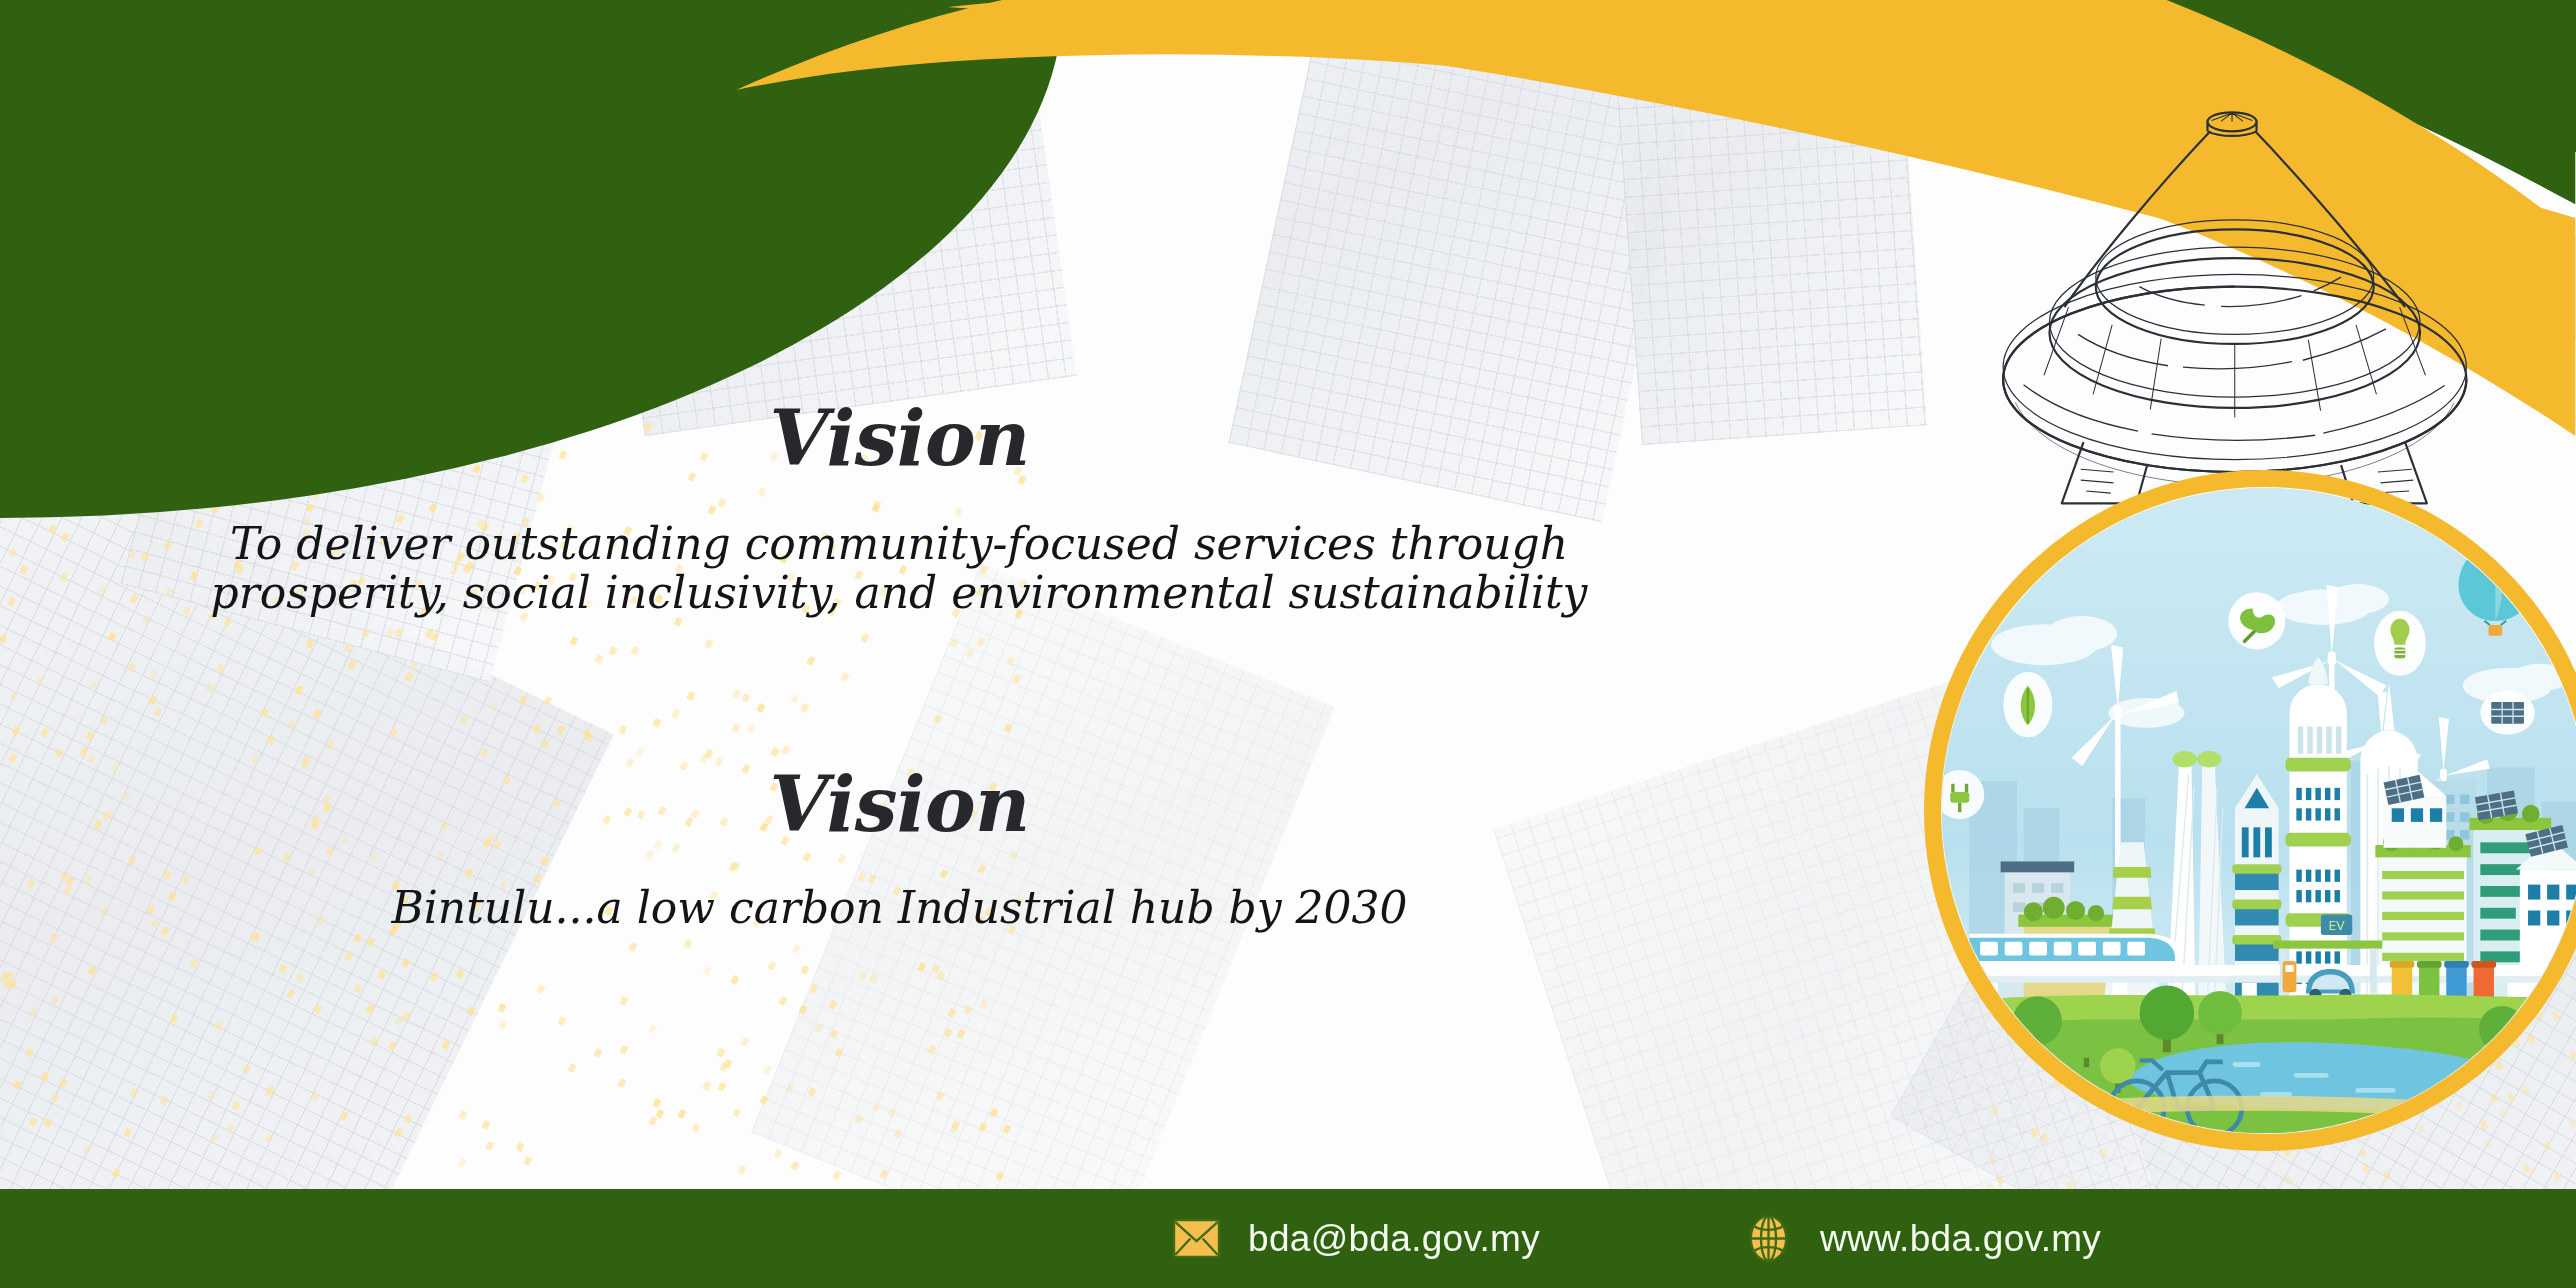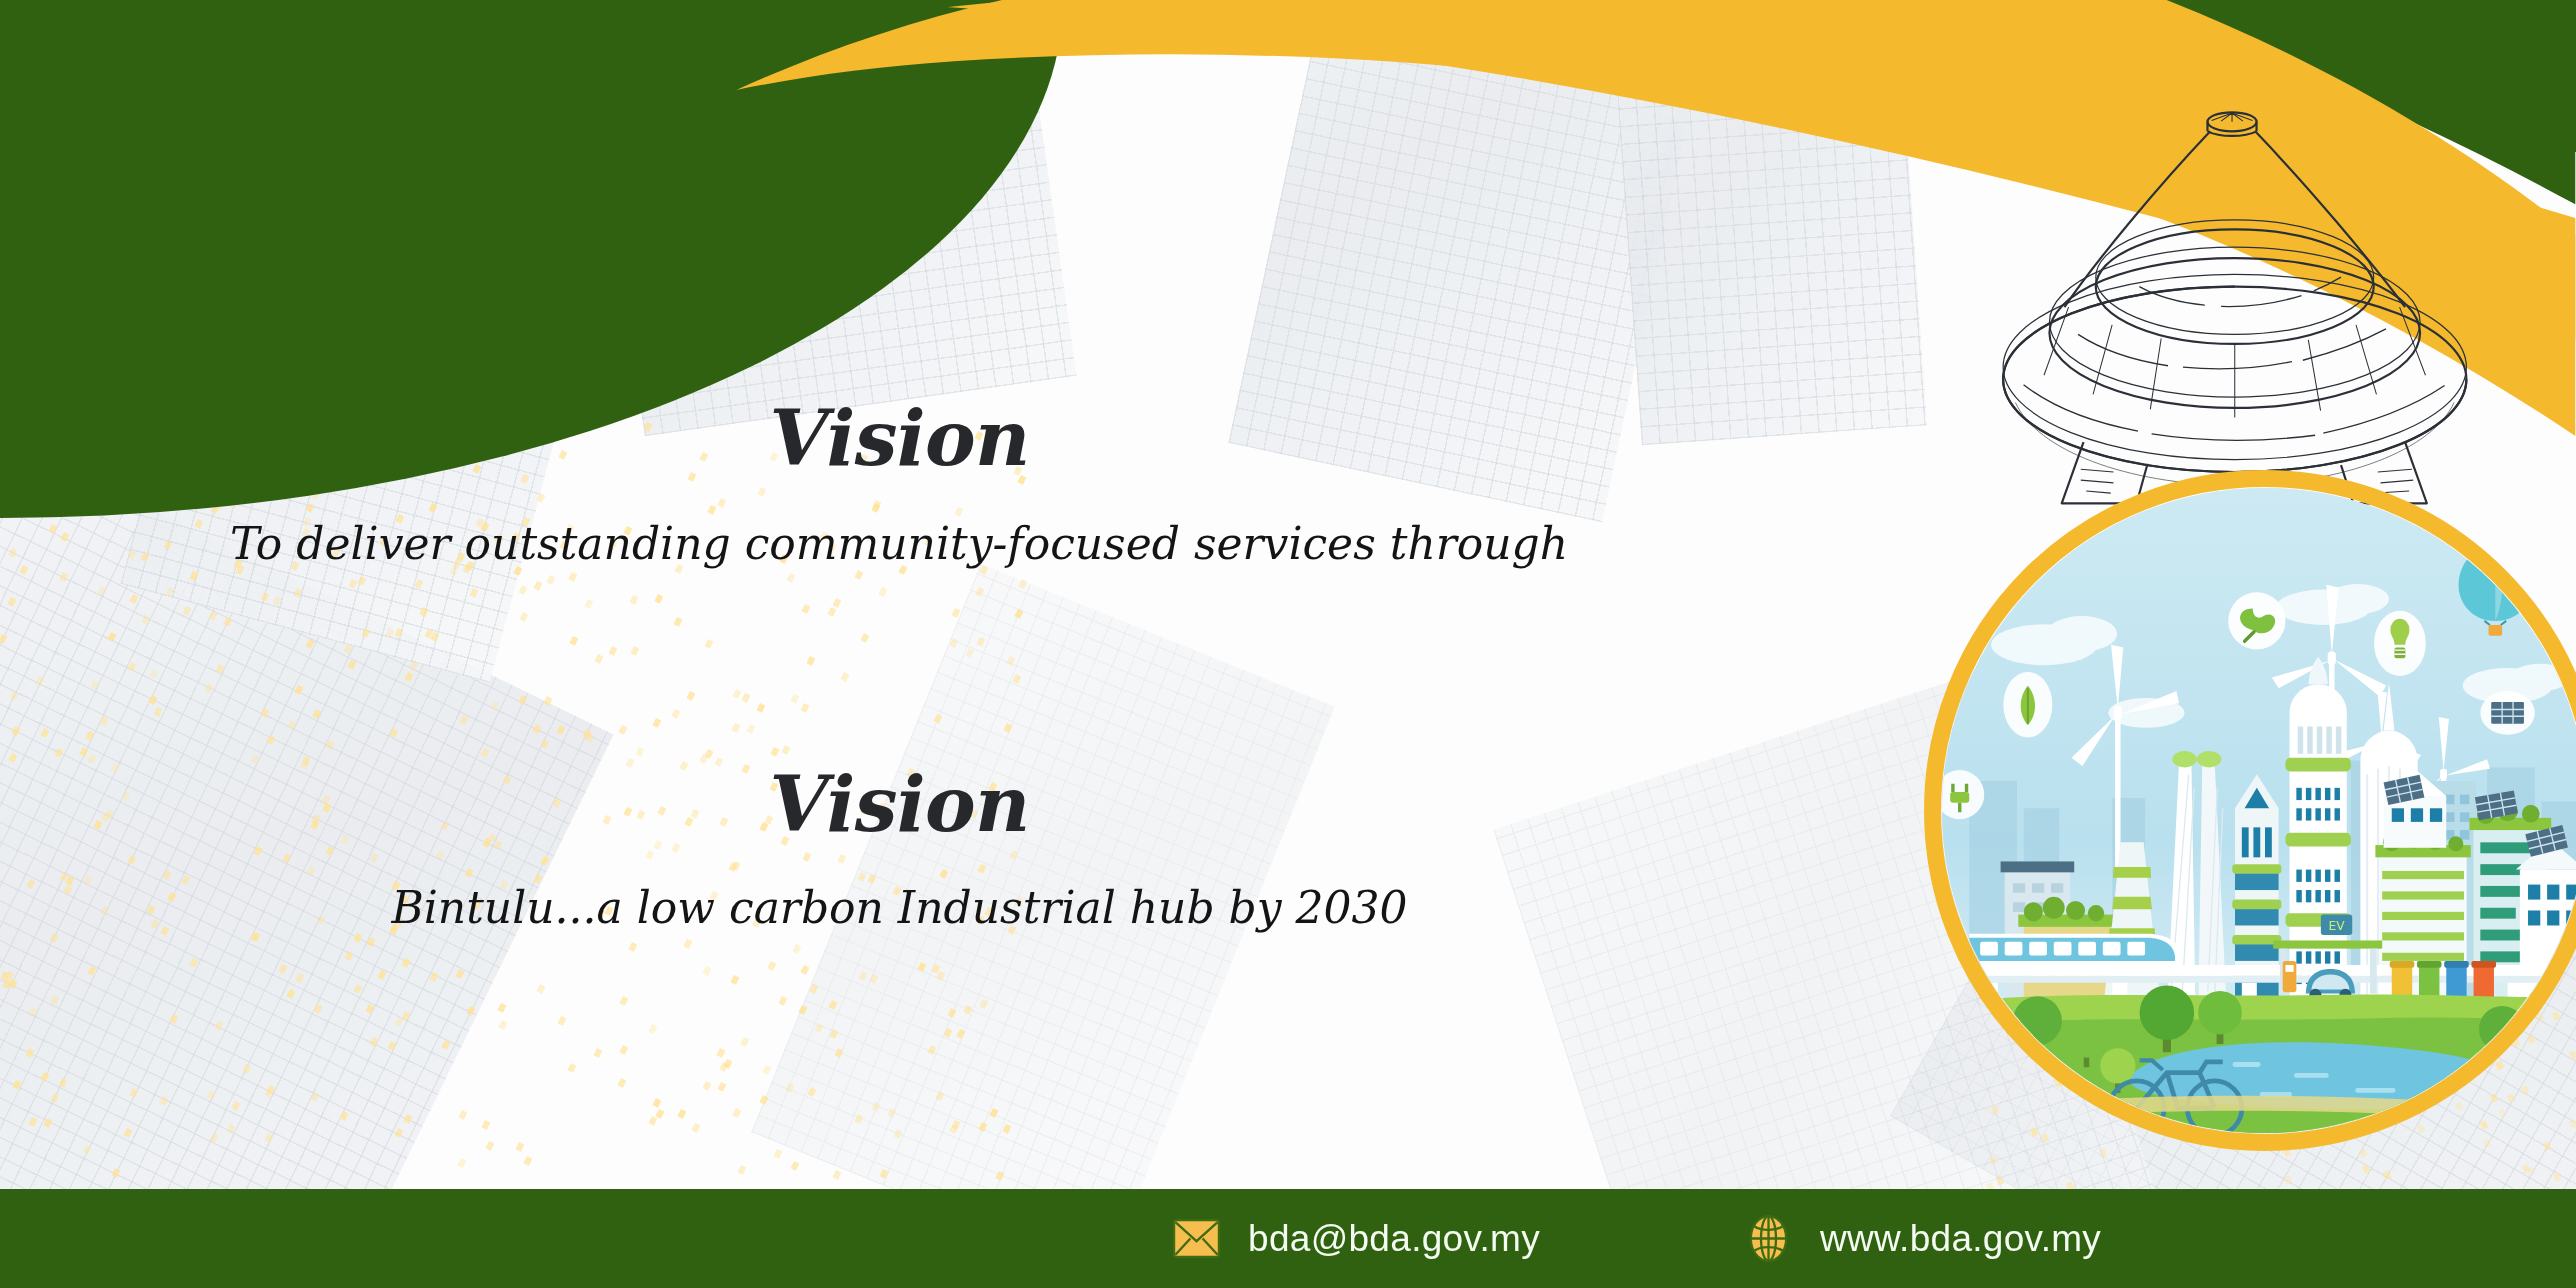--- a/index.html
+++ b/index.html
@@ -1208,20 +1208,21 @@
     </div>
     <div class="city-ring"></div>
   </div>
 
   <div class="content">
 
 
     <div class="script-h" id="mission-title">Vision</div>
     <div class="script-b" id="mission-text">
       <div>To deliver outstanding community-focused services through</div>
+      <div>prosperity, social inclusivity, and environmental sustainability</div>
     </div>
 
     <div class="script-h" id="theme-title">Vision</div>
     <div class="script-b" id="theme-text">Bintulu...a low carbon Industrial hub by 2030</div>
   </div>
 
   <div class="footer">
 
     <div class="foot-item mail">
       <svg width="49" height="41" viewBox="0 0 72 60">

